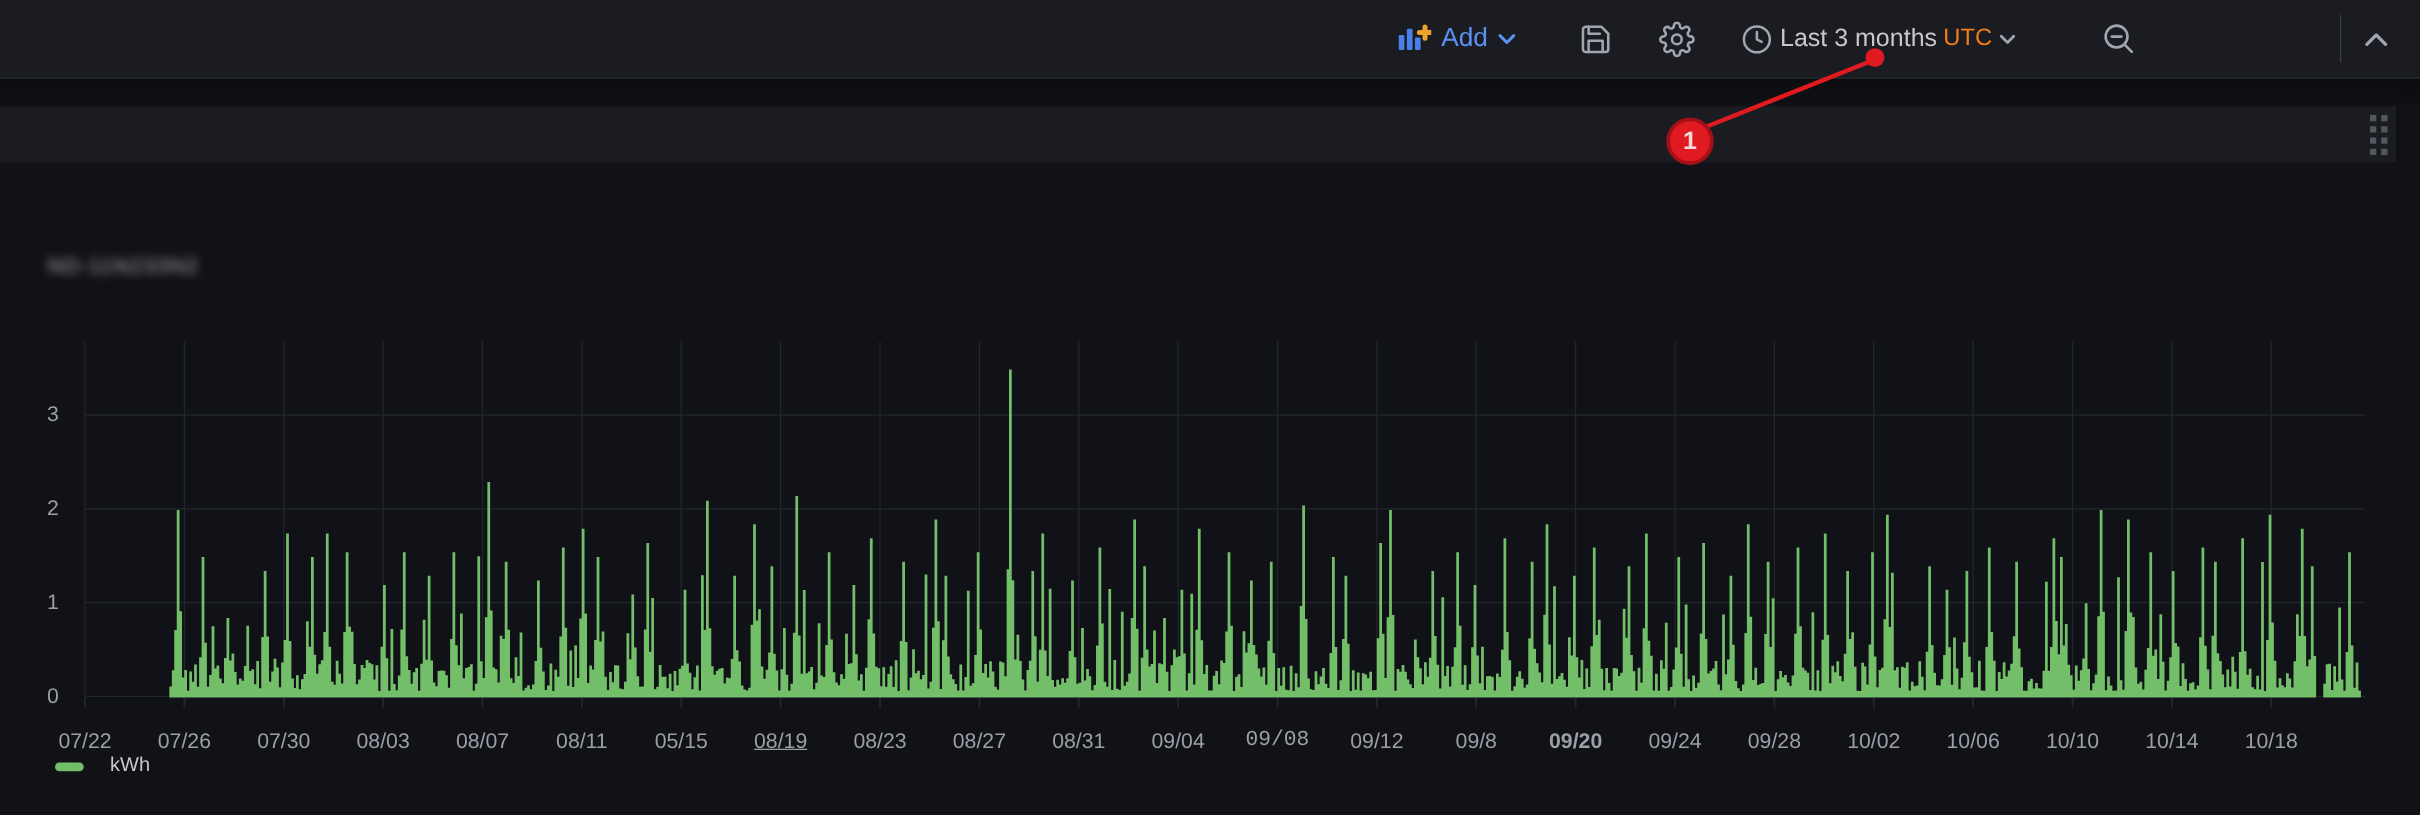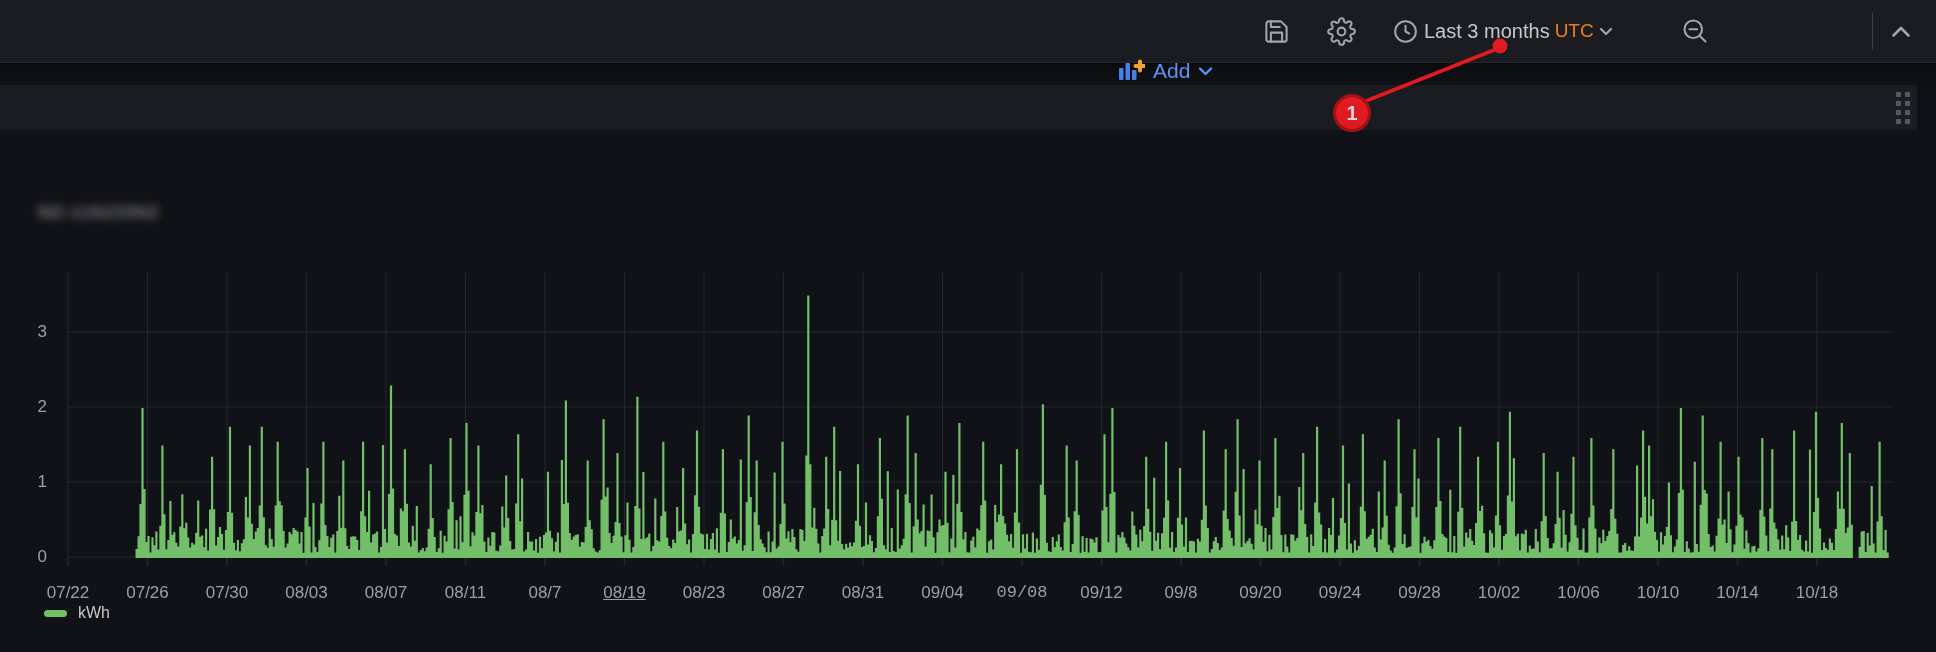--- a/index.html
+++ b/index.html
@@ -53,21 +53,21 @@
   .y-tick-label{
     position:absolute;width:40px;text-align:right;
     font-size:17px;color:#9d9fa7;transform:translateY(-50%);
   }
   .x-tick-label{
     position:absolute;top:583px;width:80px;text-align:center;
     font-size:17px;color:#9d9fa7;transform:translateX(-50%);white-space:nowrap;
   }
   .legend{
     position:absolute;left:44px;top:604px;display:flex;align-items:center;
-    gap:11px;cursor:pointer;
+    gap:21px;cursor:pointer;
   }
   .legend-swatch{width:23px;height:7px;border-radius:4px;background:#73bf69;}
   .legend-label{font-size:16px;color:#c7c8cd;}
   
   .ann-circle{
     position:absolute;left:1333px;top:94px;width:38px;height:38px;
     border-radius:50%;background:#df1b21;border:3px solid #a31116;
     box-sizing:border-box;display:flex;align-items:center;justify-content:center;
     color:#f4d7d8;font-size:20px;font-weight:bold;z-index:9;
   }
@@ -78,21 +78,21 @@
 <body>
 
 <div id="stage">
 
   <div class="row-band"></div>
   <div class="right-gutter"></div>
   <div class="topbar-shadow"></div>
 
   <div class="topbar">
 
-    <div class="tb-item" style="left:1118px;gap:8px;margin-top:40px;">
+    <div class="tb-item" style="left:1118px;gap:8px;">
       <span>
         <svg width="27" height="24" viewBox="0 0 27 24">
           <rect x="1" y="9" width="4.5" height="12" rx="1" fill="#4c7ee8"></rect>
           <rect x="7.5" y="4" width="4.5" height="17" rx="1" fill="#4c7ee8"></rect>
           <rect x="14" y="11" width="4.5" height="10" rx="1" fill="#4c7ee8"></rect>
           <path d="M22 2.5v9 M17.5 7h9" stroke="#efa22d" stroke-width="4" stroke-linecap="round"></path>
         </svg>
       </span>
       <span class="add-label">Add</span>
       <span>
@@ -182,30 +182,30 @@
       <div class="y-tick-label" style="left: 7px; top: 557px;">0</div>
       <div class="y-tick-label" style="left: 7px; top: 482px;">1</div>
       <div class="y-tick-label" style="left: 7px; top: 407px;">2</div>
       <div class="y-tick-label" style="left: 7px; top: 332px;">3</div>
       <div class="x-tick-label" style="left: 68px;">07/22</div>
       <div class="x-tick-label" style="left: 147.5px;">07/26</div>
       <div class="x-tick-label" style="left: 227px;">07/30</div>
       <div class="x-tick-label" style="left: 306.5px;">08/03</div>
       <div class="x-tick-label" style="left: 386px;">08/07</div>
       <div class="x-tick-label" style="left: 465.5px;">08/11</div>
-      <div class="x-tick-label" style="left: 545px;">08/7</div>
+      <div class="x-tick-label" style="left: 545px;">05/15</div>
       <div class="x-tick-label" style="left: 624.5px; text-decoration: underline;">08/19</div>
       <div class="x-tick-label" style="left: 704px;">08/23</div>
       <div class="x-tick-label" style="left: 783.5px;">08/27</div>
       <div class="x-tick-label" style="left: 863px;">08/31</div>
       <div class="x-tick-label" style="left: 942.5px;">09/04</div>
       <div class="x-tick-label" style="left: 1022px; font-family: Liberation Mono, monospace;">09/08</div>
       <div class="x-tick-label" style="left: 1101.5px;">09/12</div>
       <div class="x-tick-label" style="left: 1181px;">09/8</div>
-      <div class="x-tick-label" style="left: 1260.5px;">09/20</div>
+      <div class="x-tick-label" style="left: 1260.5px; font-weight: bold;">09/20</div>
       <div class="x-tick-label" style="left: 1340px;">09/24</div>
       <div class="x-tick-label" style="left: 1419.5px;">09/28</div>
       <div class="x-tick-label" style="left: 1499px;">10/02</div>
       <div class="x-tick-label" style="left: 1578.5px;">10/06</div>
       <div class="x-tick-label" style="left: 1658px;">10/10</div>
       <div class="x-tick-label" style="left: 1737.5px;">10/14</div>
       <div class="x-tick-label" style="left: 1817px;">10/18</div>
     </div>
 
   <div class="legend">

